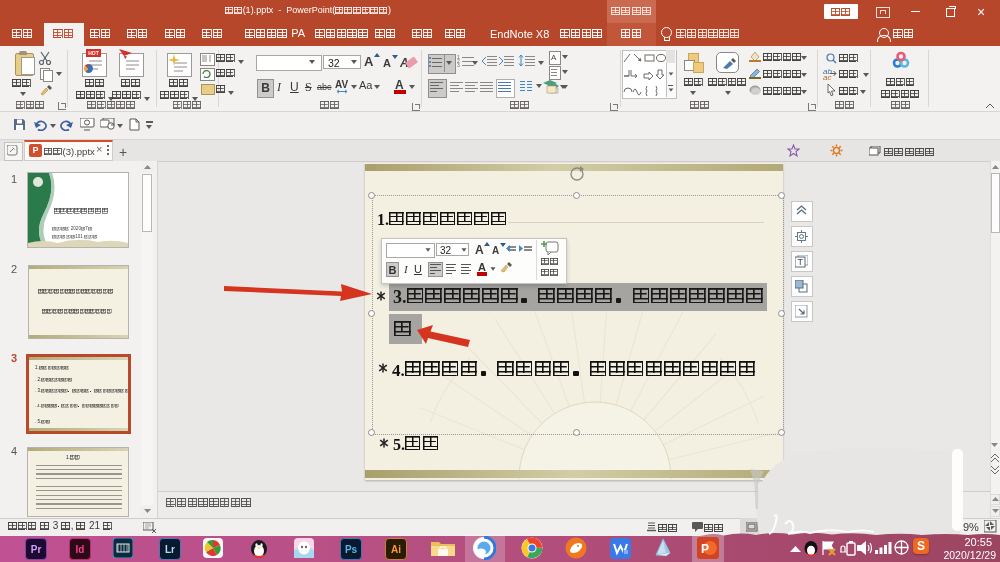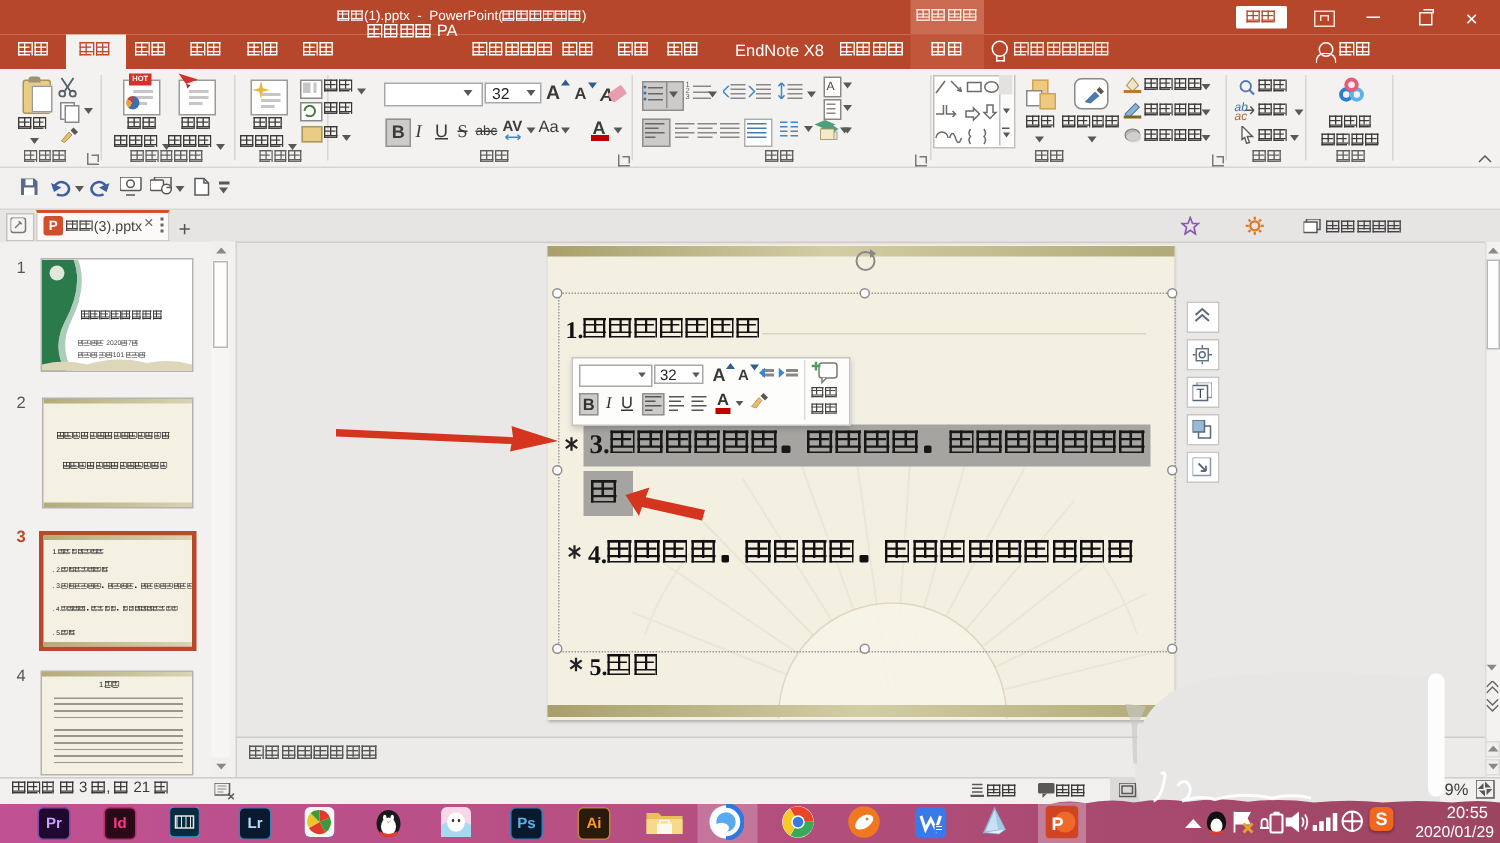--- a/index.html
+++ b/index.html
@@ -35,21 +35,21 @@
     <div class="ab" style="left:949px;top:6px;width:6px;height:2px;border-top:1px solid #fff;border-right:1px solid #fff"></div>
 <div class="ab" style="left:977px;top:4px;font-size:14px;color:#fff">×</div>
 <div class="ab tb" style="left:0;top:23px;width:1000px;height:23px"></div>
 <div class="ab" style="left:44px;top:23px;width:40px;height:23px;background:#f3f2f1"></div>
 <div class="ab" style="left:12px;top:28px"><span class="k" style="font-size:11px;color:#fff"><i></i><i></i></span></div>
 <div class="ab" style="left:53px;top:28px"><span class="k" style="font-size:11px;color:#c0492c"><i></i><i></i></span></div>
 <div class="ab" style="left:90px;top:28px"><span class="k" style="font-size:11px;color:#fff"><i></i><i></i></span></div>
 <div class="ab" style="left:127px;top:28px"><span class="k" style="font-size:11px;color:#fff"><i></i><i></i></span></div>
 <div class="ab" style="left:165px;top:28px"><span class="k" style="font-size:11px;color:#fff"><i></i><i></i></span></div>
 <div class="ab" style="left:202px;top:28px"><span class="k" style="font-size:11px;color:#fff"><i></i><i></i></span></div>
-<div class="ab" style="left:245px;top:16px"><span class="k" style="font-size:11px;color:#fff"><i></i><i></i><i></i><i></i><span style="position:relative;top:-0.08em"> </span><span style="position:relative;top:-0.08em">P</span><span style="position:relative;top:-0.08em">A</span></span></div>
+<div class="ab" style="left:245px;top:28px"><span class="k" style="font-size:11px;color:#fff"><i></i><i></i><i></i><i></i><span style="position:relative;top:-0.08em"> </span><span style="position:relative;top:-0.08em">P</span><span style="position:relative;top:-0.08em">A</span></span></div>
 <div class="ab" style="left:315px;top:28px"><span class="k" style="font-size:11px;color:#fff"><i></i><i></i><i></i><i></i><i></i></span></div>
 <div class="ab" style="left:375px;top:28px"><span class="k" style="font-size:11px;color:#fff"><i></i><i></i></span></div>
 <div class="ab" style="left:412px;top:28px"><span class="k" style="font-size:11px;color:#fff"><i></i><i></i></span></div>
 <div class="ab" style="left:445px;top:28px"><span class="k" style="font-size:11px;color:#fff"><i></i><i></i></span></div>
 <div class="ab" style="left:490px;top:28px;font-size:11px;color:#fff">EndNote X8</div>
 <div class="ab" style="left:560px;top:28px"><span class="k" style="font-size:11px;color:#fff"><i></i><i></i><i></i><i></i></span></div>
 <div class="ab" style="left:607px;top:23px;width:49px;height:23px;background:#c2563a;text-align:center;padding-top:5px;box-sizing:border-box"><span class="k" style="font-size:11px;color:#fff"><i></i><i></i></span></div>
 <div class="ab" style="left:661px;top:27px;width:9px;height:9px;border:1.5px solid #fff;border-radius:50%"></div>
     <div class="ab" style="left:664px;top:37px;width:4px;height:3px;border-left:1px solid #fff;border-right:1px solid #fff;border-bottom:1px solid #fff"></div>
 <div class="ab" style="left:676px;top:28px"><span class="k" style="font-size:11px;color:#fbe9e3"><i></i><i></i><i></i><i></i><i></i><i></i></span></div>
@@ -779,14 +779,14 @@
       <rect x="4.5" y="6.5" width="3" height="6.5" fill="#fff"></rect>
       <rect x="9" y="4" width="3" height="9" fill="#fff"></rect>
       <rect x="13.5" y="1" width="3" height="12" fill="#fff"></rect>
     </svg>
 <svg class="ab" style="left:894px;top:540px" width="15" height="15">
       <circle cx="7.5" cy="7.5" r="6.5" fill="none" stroke="#fff" stroke-width="1.3"></circle>
       <path d="M7.5 1 V14 M1 7.5 H14" stroke="#fff" stroke-width="1.3"></path>
     </svg>
 <div class="ab" style="left:913px;top:538px;width:16px;height:16px;border-radius:4px;background:#f06820;color:#fff;font-weight:bold;font-size:12px;text-align:center;line-height:17px;box-shadow:0 1px 2px rgba(0,0,0,.3)">S</div>
 <div class="ab" style="left:932px;top:536px;width:60px;text-align:right;font-size:11px;color:#fff">20:55</div>
-<div class="ab" style="left:928px;top:549px;width:68px;text-align:right;font-size:10.5px;color:#fff">2020/01/29</div>
+<div class="ab" style="left:928px;top:549px;width:68px;text-align:right;font-size:10.5px;color:#fff">2020/12/29</div>
 </div>
 
 </body></html>

